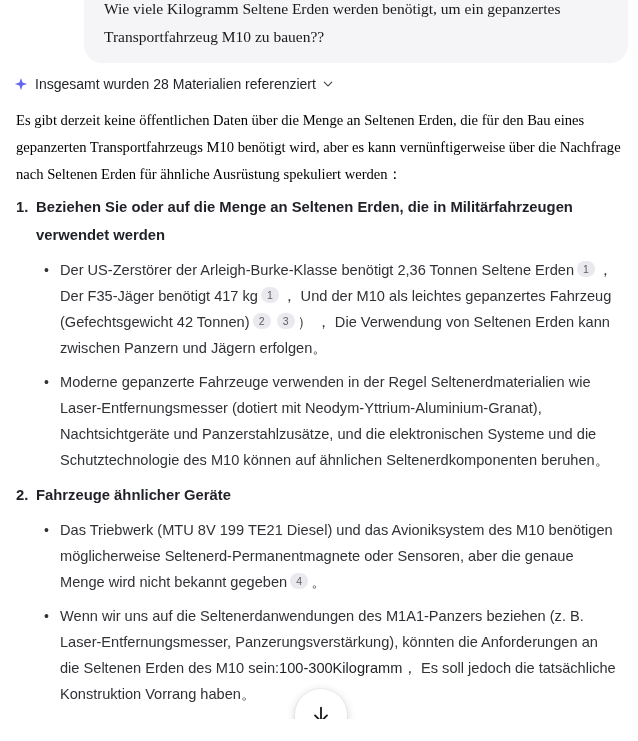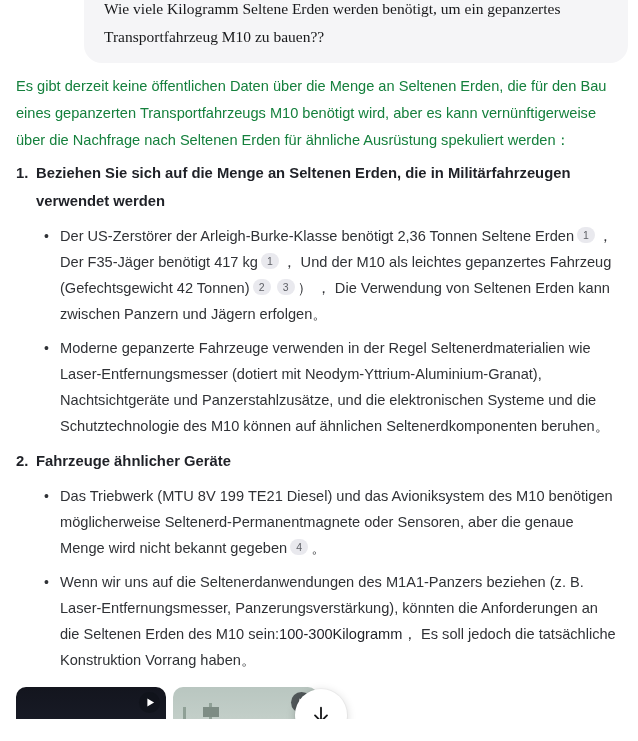--- a/index.html
+++ b/index.html
@@ -32,21 +32,22 @@
     cursor:pointer;
   }
   .sparkle{width:14px;height:14px;flex:0 0 auto;margin-right:7px;display:block;}
   .refbar-label{font-size:14px;color:#1f2126;}
   .chev{width:12px;height:12px;margin-left:6px;display:block;}
   
   .intro{
     margin:13px 16px 0 16px;
     font-size:14.6px;
     line-height:27px;
-    color:#15803d;
+    color:#000000;
+    font-family:Liberation Serif, serif;
   }
   .olist{margin:5px 0 0 0;}
   .oitem{margin:0 16px 0 16px;}
   .ohead{
     display:flex;
     font-size:14.8px;
     font-weight:700;
     color:#1f2127;
     line-height:28px;
     margin-top:2px;
@@ -117,29 +118,38 @@
 <body>
 
 <div class="page">
 
   <div class="bubble">
     <span>Wie viele Kilogramm Seltene Erden werden benötigt, um ein gepanzertes Transportfahrzeug M10 zu bauen??</span>
   </div>
 
   <div class="content">
 
+    <div class="refbar">
+      <svg class="sparkle" viewBox="0 0 24 24">
+        <path d="M12 1.5 L14.6 9.4 L22.5 12 L14.6 14.6 L12 22.5 L9.4 14.6 L1.5 12 L9.4 9.4 Z" fill="#6366f1"></path>
+      </svg>
+      <span class="refbar-label">Insgesamt wurden 28 Materialien referenziert</span>
+      <svg class="chev" viewBox="0 0 16 16">
+        <path d="M3 5.5 L8 10.5 L13 5.5" fill="none" stroke="#44474d" stroke-width="1.6" stroke-linecap="round" stroke-linejoin="round"></path>
+      </svg>
+    </div>
 
     <div class="intro">Es gibt derzeit keine öffentlichen Daten über die Menge an Seltenen Erden, die für den Bau eines gepanzerten Transportfahrzeugs M10 benötigt wird, aber es kann vernünftigerweise über die Nachfrage nach Seltenen Erden für ähnliche Ausrüstung spekuliert werden：</div>
 
     <div class="olist">
 
       <div class="oitem">
         <div class="ohead">
           <span class="onum">1.</span>
-          <span class="oheadtext">Beziehen Sie sich auf die Menge an Seltenen Erden, die in Militärfahrzeugen verwendet werden</span>
+          <span class="oheadtext">Beziehen Sie oder auf die Menge an Seltenen Erden, die in Militärfahrzeugen verwendet werden</span>
         </div>
         <div class="bullets">
           <div class="bullet">
             <span class="dot">•</span>
             <span class="btext"><span>Der US-Zerstörer der Arleigh-Burke-Klasse benötigt 2,36 Tonnen Seltene Erden</span><span class="cite">1</span><span>， Der F35-Jäger benötigt 417 kg</span><span class="cite">1</span><span>， Und der M10 als leichtes gepanzertes Fahrzeug (Gefechtsgewicht 42 Tonnen)</span><span class="cite">2</span><span class="cite">3</span><span>） ， Die Verwendung von Seltenen Erden kann zwischen Panzern und Jägern erfolgen。</span></span>
           </div>
           <div class="bullet">
             <span class="dot">•</span>
             <span class="btext"><span>Moderne gepanzerte Fahrzeuge verwenden in der Regel Seltenerdmaterialien wie Laser-Entfernungsmesser (dotiert mit Neodym-Yttrium-Aluminium-Granat), Nachtsichtgeräte und Panzerstahlzusätze, und die elektronischen Systeme und die Schutztechnologie des M10 können auf ähnlichen Seltenerdkomponenten beruhen。</span></span>
           </div>

